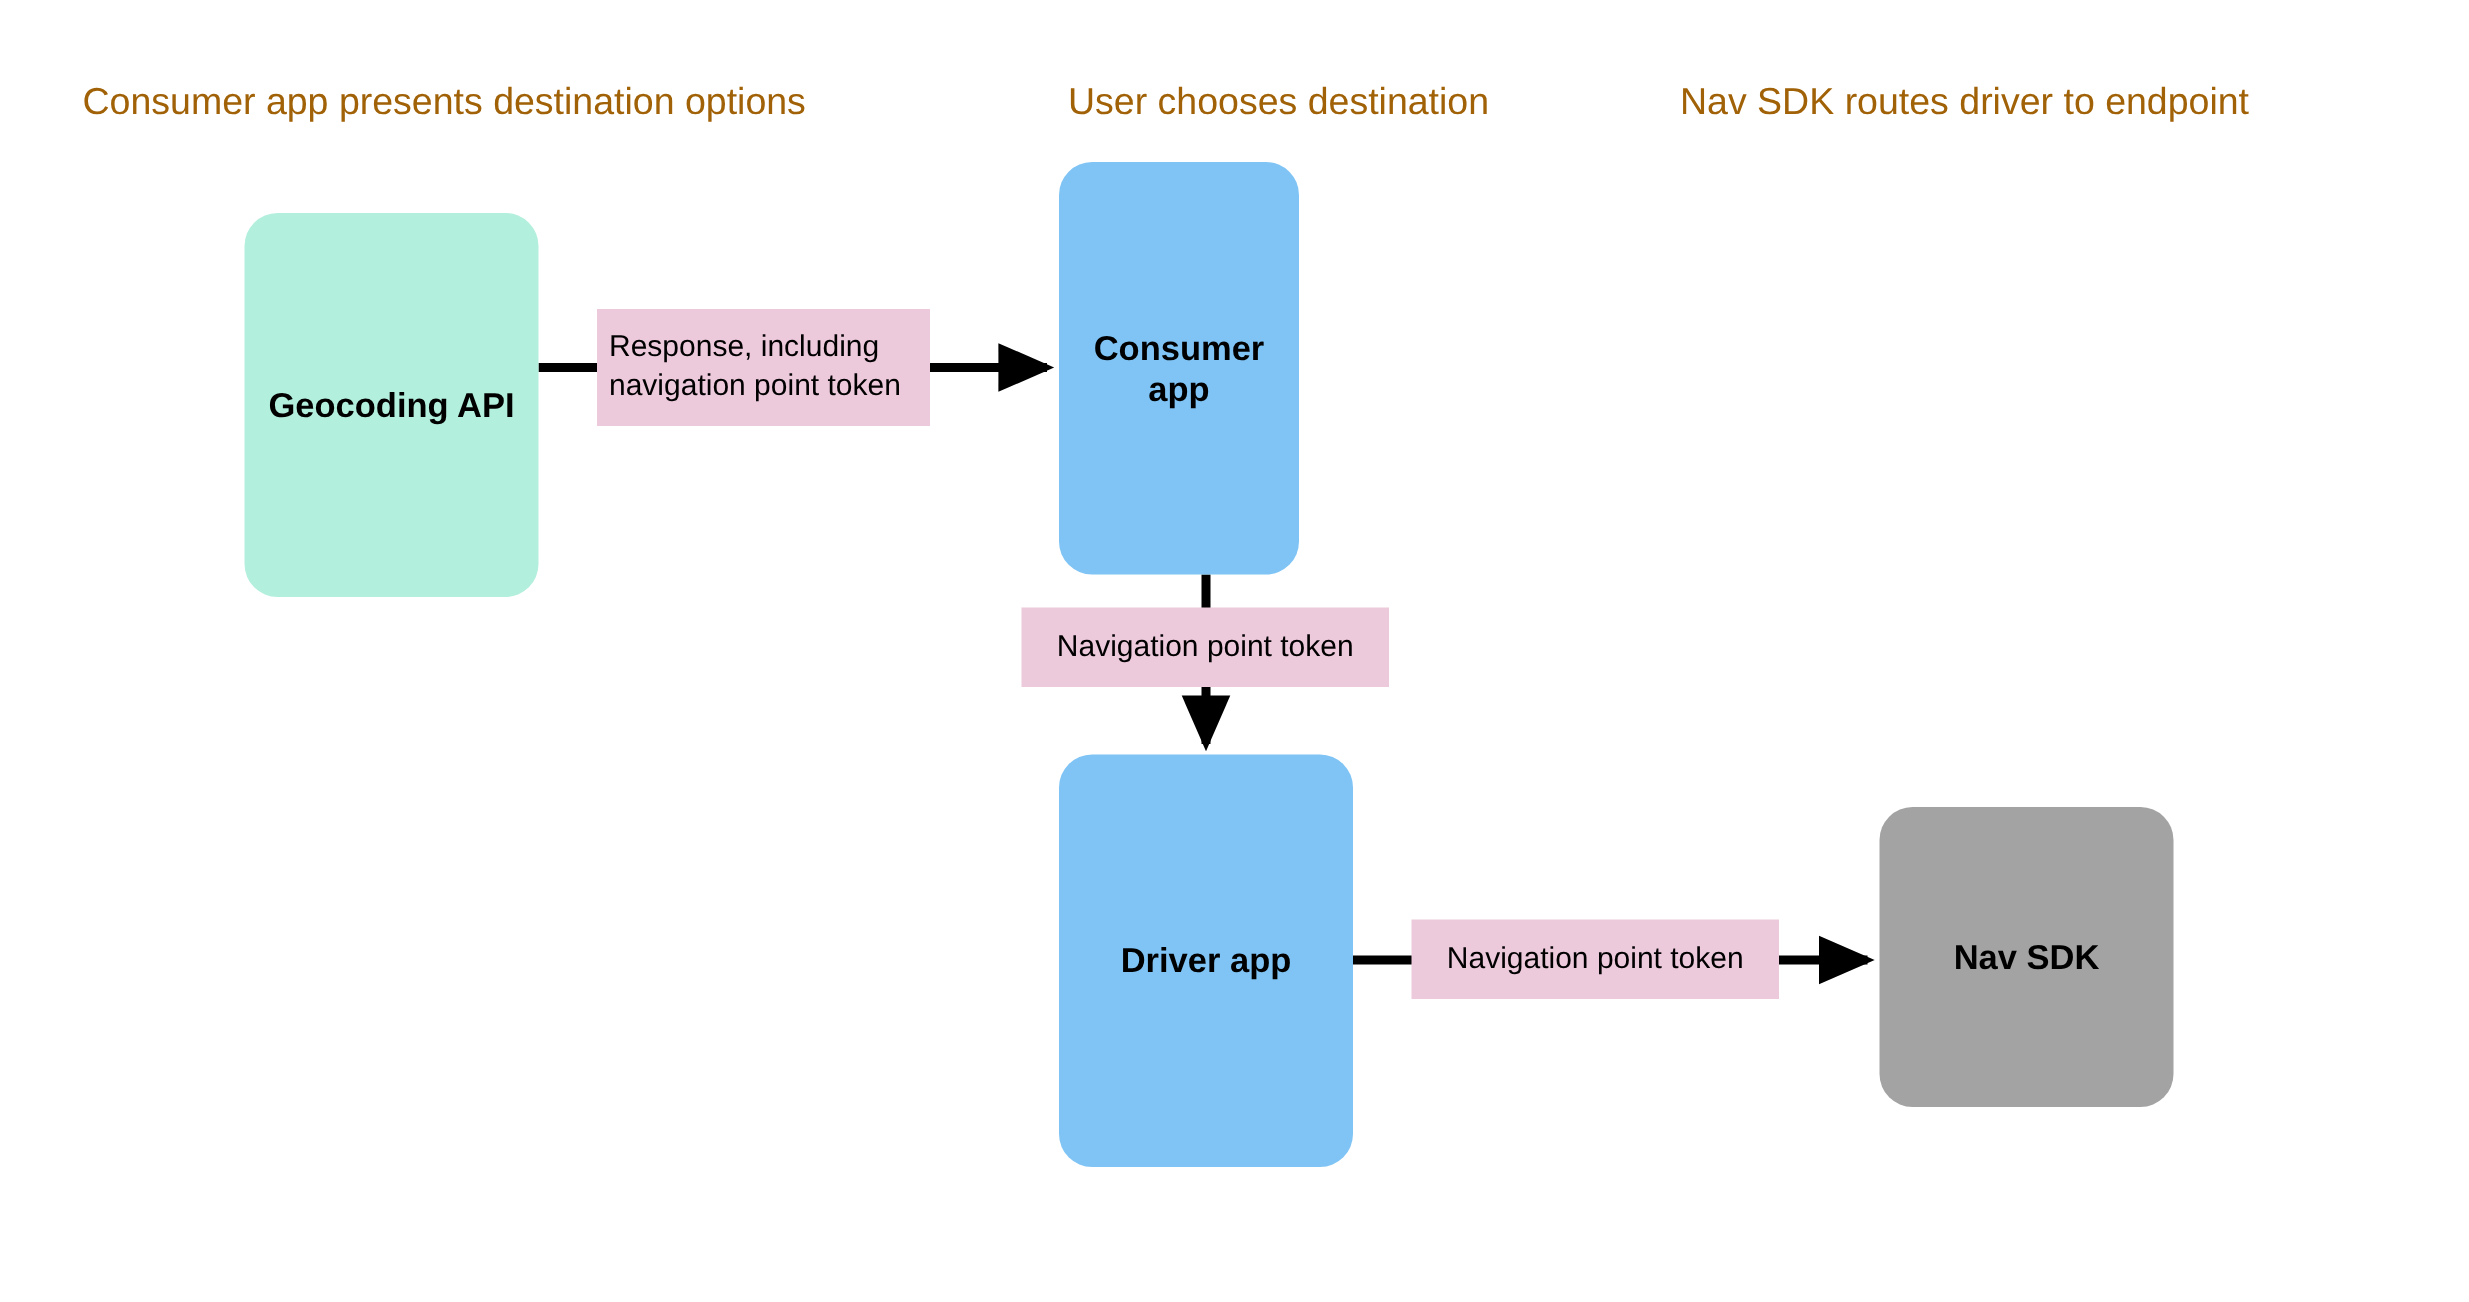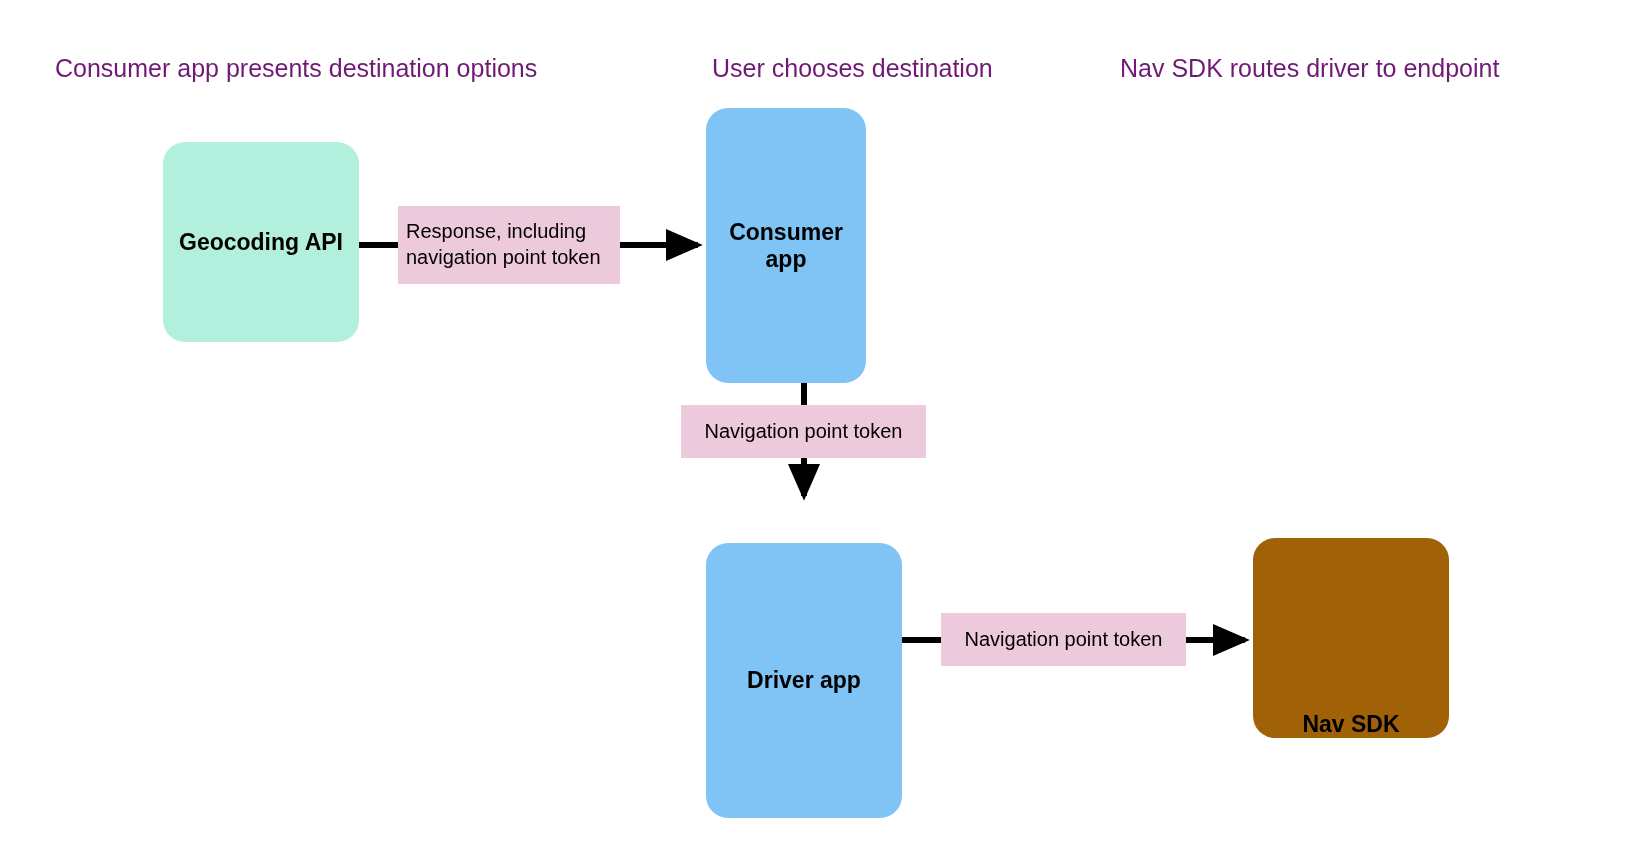--- a/index.html
+++ b/index.html
@@ -17,21 +17,21 @@
     height: 868px;
     background: #ffffff;
     overflow: hidden;
   }
 
   
   .col-header {
     position: absolute;
     font-size: 25px;
     font-weight: 400;
-    color: #701a75;
+    color: #a16207;
     white-space: nowrap;
     line-height: 1;
   }
   #header-consumer  { left: 55px;   top: 56px; }
   #header-user      { left: 668px;  top: 56px; margin-left: 44px; }
   #header-navsdk    { left: 1120px; top: 56px; }
 
   
   .node {
     position: absolute;
@@ -40,29 +40,29 @@
     justify-content: center;
     border-radius: 22px;
     font-size: 23px;
     font-weight: 700;
     color: #000000;
     text-align: center;
     box-sizing: border-box;
   }
   #node-geocoding {
     left: 163px;  top: 142px;
-    width: 196px; height: 200px;
+    width: 196px; height: 256px;
   }
   #node-consumer {
     left: 706px;  top: 108px;
     width: 160px; height: 275px;
   }
   #node-driver {
     left: 706px;  top: 503px;
-    width: 196px; height: 275px; margin-top: 40px;
+    width: 196px; height: 275px;
   }
   #node-navsdk {
     left: 1253px; top: 538px;
     width: 196px; height: 200px;
   }
 
   
   .edge-label {
     position: absolute;
     display: flex;
@@ -129,21 +129,21 @@
   </div>
 
   <div class="node" id="node-consumer" style="background:#7FC4F5;">
     <span>Consumer app</span>
   </div>
 
   <div class="node" id="node-driver" style="background:#7FC4F5;">
     <span>Driver app</span>
   </div>
 
-  <div class="node" id="node-navsdk" style="background:#a16207;align-items:flex-end;">
+  <div class="node" id="node-navsdk" style="background:#a3a3a3;">
     <span>Nav SDK</span>
   </div>
 
   <div class="edge-label" id="label-response" style="background:#EDC9DC;">
     <span>Response, including navigation point token</span>
   </div>
 
   <div class="edge-label" id="label-nav-token-1" style="background:#EDC9DC;">
     <span>Navigation point token</span>
   </div>

